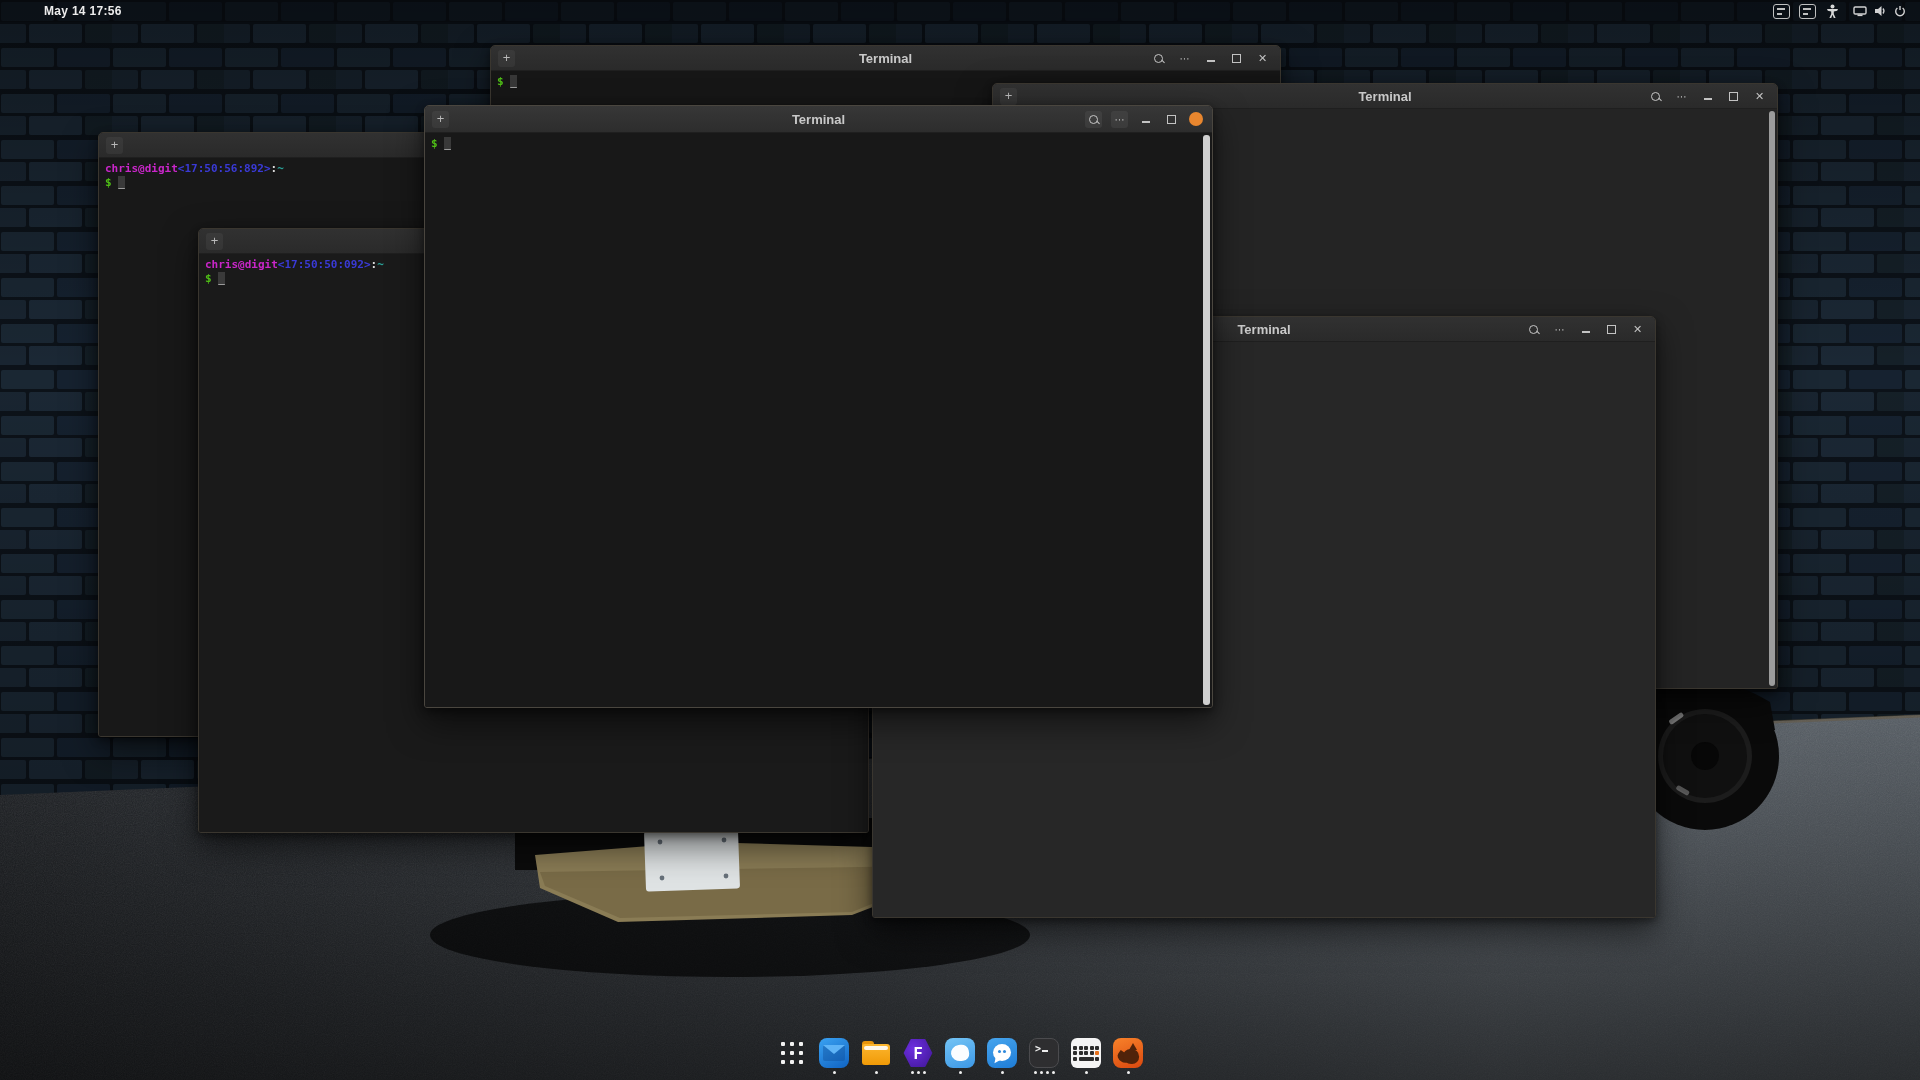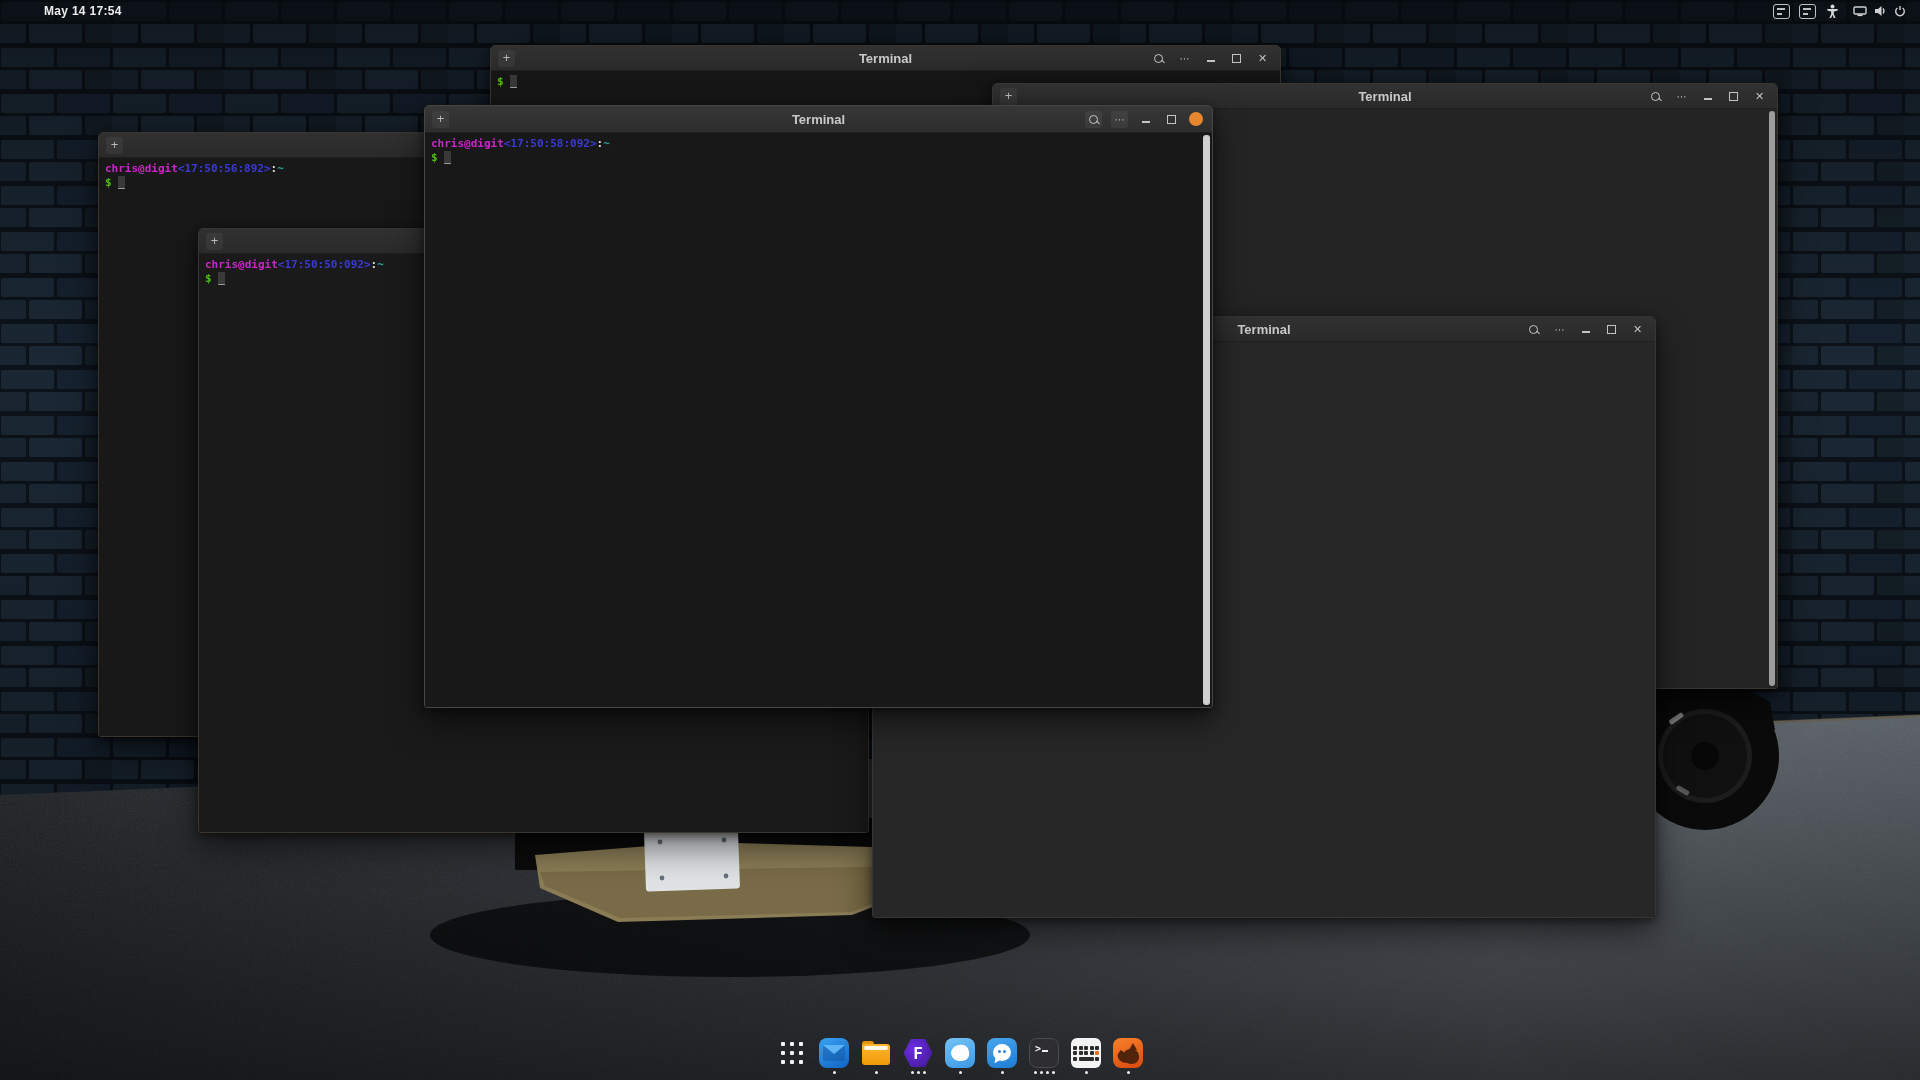--- a/index.html
+++ b/index.html
@@ -191,21 +191,21 @@
     <circle cx="1705" cy="756" r="74" fill="#0a0a0a"></circle>
     <circle cx="1705" cy="756" r="47" fill="#1c1c1c"></circle>
     <circle cx="1705" cy="756" r="42" fill="#101010"></circle>
     <circle cx="1705" cy="756" r="14" fill="#070707"></circle>
     <rect x="1668" y="716" width="16" height="5" rx="2" fill="#cfcfcf" opacity="0.55" transform="rotate(-35 1676 718)"></rect>
     <rect x="1676" y="788" width="14" height="5" rx="2" fill="#bfbfbf" opacity="0.4" transform="rotate(30 1683 790)"></rect>
   </g>
 </svg>
 
 <div class="topbar">
-  <div class="clock">May 14 17:54</div>
+  <div class="clock">May 14 17:56</div>
   <div class="tray">
     <span class="tri">
         <span class="kbdbox">
           <i></i>
           <b></b>
         </span>
       </span>
     <span class="tri">
         <span class="kbdbox">
           <i></i>
@@ -362,21 +362,20 @@
       <div class="ctl">
           <span class="ico-min"></span>
         </div>
       <div class="ctl">
           <span class="ico-max"></span>
         </div>
       <div class="ctl close-orange"></div>
     </div>
   </div>
   <div class="content">
-    <div class="line"><span class="p-user">chris@digit</span><span class="p-time">&lt;17:50:58:092&gt;</span><span class="p-sep">:</span><span class="p-path">~</span></div>
     <div class="line"><span class="p-dollar">$</span> <span class="cursor">_</span></div>
     <div class="sb"></div>
   </div>
 </div>
 
 <div class="dock">
   <div class="dock-item">
     <div class="dicon apps">
         <i></i>
         <i></i>

